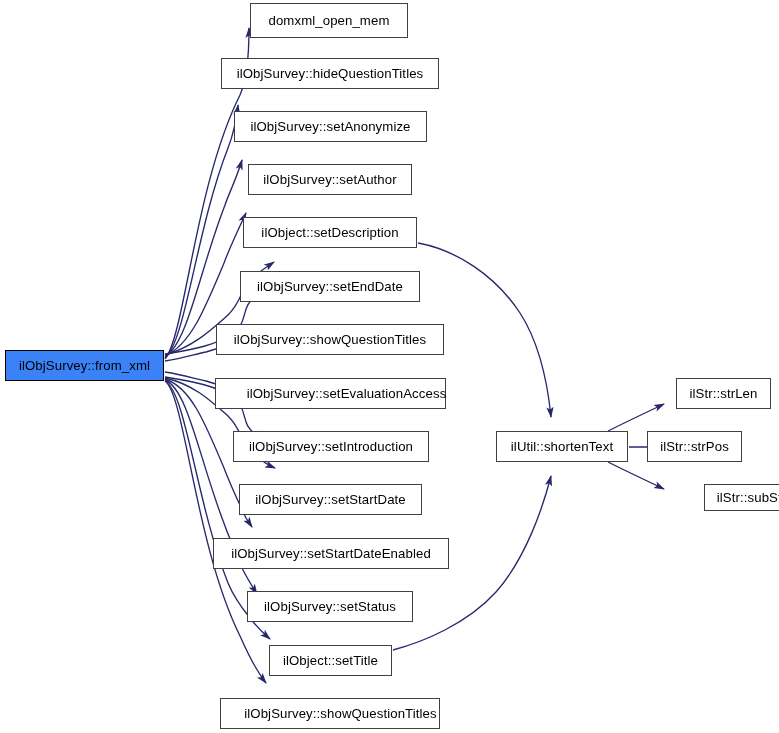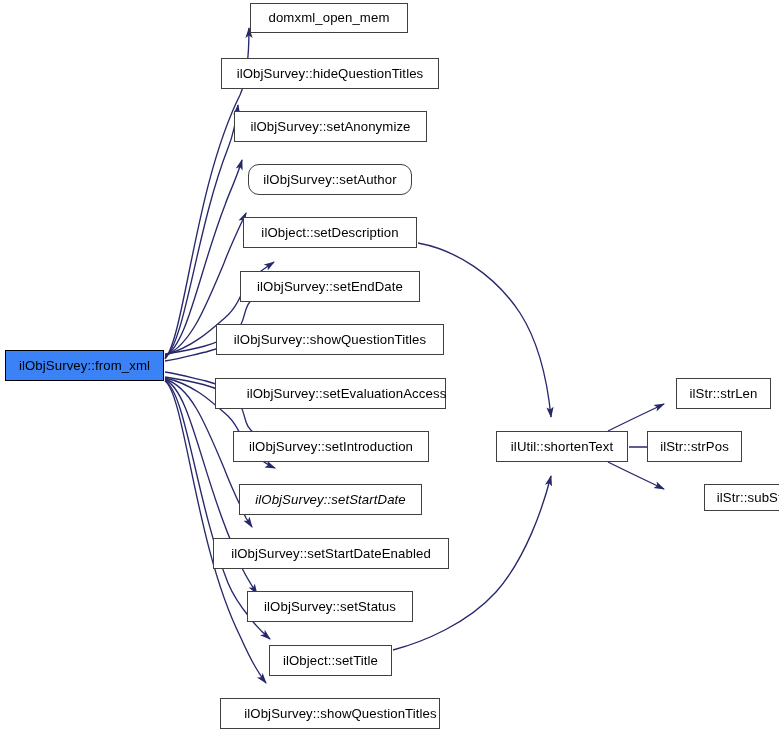--- a/index.html
+++ b/index.html
@@ -76,48 +76,48 @@
         <path d="M608,431 C624,423 645,413 664,404" marker-end="url(#arrowhead)"></path>
         <path d="M629,447 C642,447 652,447 664,447" marker-end="url(#arrowhead)"></path>
         <path d="M608,462 C624,470 645,480 664,489" marker-end="url(#arrowhead)"></path>
       </g>
   </svg>
 
   <div id="node-group">
       <div class="gnode current" style="left: 5px; top: 350px; width: 159px; height: 31px;">
         <span class="gnode-label">ilObjSurvey::from_xml</span>
       </div>
-      <div class="gnode" style="left: 250px; top: 3px; width: 158px; height: 30px;">
+      <div class="gnode" style="left: 250px; top: 3px; width: 158px; height: 35px;">
         <span class="gnode-label">domxml_open_mem</span>
       </div>
       <div class="gnode" style="left: 221px; top: 58px; width: 218px; height: 31px;">
         <span class="gnode-label">ilObjSurvey::hideQuestionTitles</span>
       </div>
       <div class="gnode" style="left: 234px; top: 111px; width: 193px; height: 31px;">
         <span class="gnode-label">ilObjSurvey::setAnonymize</span>
       </div>
-      <div class="gnode" style="left: 248px; top: 164px; width: 164px; height: 31px; border-radius: 11px;">
+      <div class="gnode" style="left: 248px; top: 164px; width: 164px; height: 31px;">
         <span class="gnode-label">ilObjSurvey::setAuthor</span>
       </div>
       <div class="gnode" style="left: 243px; top: 217px; width: 174px; height: 31px;">
         <span class="gnode-label">ilObject::setDescription</span>
       </div>
       <div class="gnode" style="left: 240px; top: 271px; width: 180px; height: 31px;">
         <span class="gnode-label">ilObjSurvey::setEndDate</span>
       </div>
       <div class="gnode" style="left: 216px; top: 324px; width: 228px; height: 31px;">
         <span class="gnode-label">ilObjSurvey::showQuestionTitles</span>
       </div>
       <div class="gnode" style="left: 215px; top: 378px; width: 231px; height: 31px; padding-left: 32px;">
         <span class="gnode-label">ilObjSurvey::setEvaluationAccess</span>
       </div>
       <div class="gnode" style="left: 233px; top: 431px; width: 196px; height: 31px;">
         <span class="gnode-label">ilObjSurvey::setIntroduction</span>
       </div>
-      <div class="gnode" style="left: 239px; top: 484px; width: 183px; height: 31px; font-style: italic;">
+      <div class="gnode" style="left: 239px; top: 484px; width: 183px; height: 31px;">
         <span class="gnode-label">ilObjSurvey::setStartDate</span>
       </div>
       <div class="gnode" style="left: 213px; top: 538px; width: 236px; height: 31px;">
         <span class="gnode-label">ilObjSurvey::setStartDateEnabled</span>
       </div>
       <div class="gnode" style="left: 247px; top: 591px; width: 166px; height: 31px;">
         <span class="gnode-label">ilObjSurvey::setStatus</span>
       </div>
       <div class="gnode" style="left: 269px; top: 645px; width: 123px; height: 31px;">
         <span class="gnode-label">ilObject::setTitle</span>

